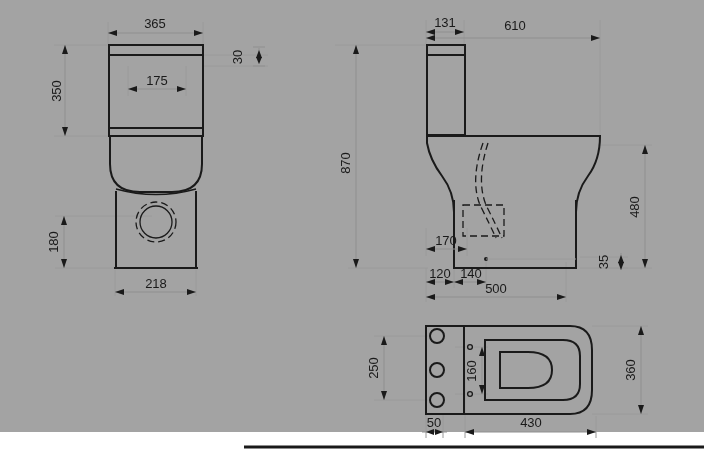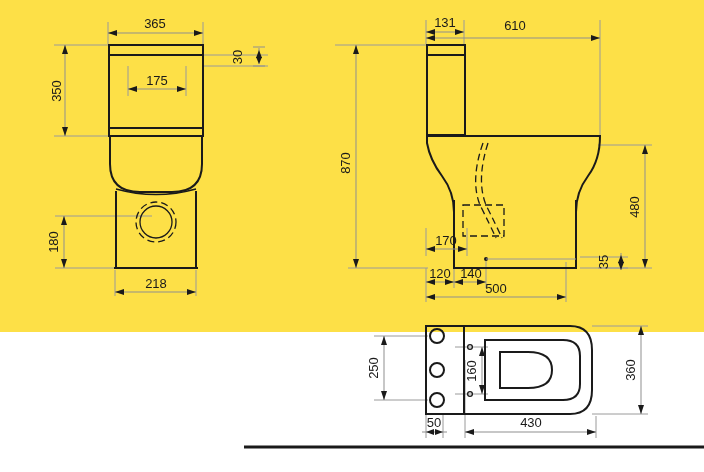--- a/index.html
+++ b/index.html
@@ -9,22 +9,22 @@
   }
   body {
     width: 704px;
     height: 472px;
     font-family: "Liberation Sans", sans-serif;
     overflow: hidden;
   }
   #drawing-root {
     position: relative;
     width: 704px;
-    height: 332px;
-    background: #fde047;
+    height: 432px;
+    background: #a3a3a3;
   }
   svg#cad {
     display: block;
     width: 704px;
     height: 472px;
   }
   .obj      { fill: none; stroke: #1a1a1a; stroke-width: 2.0; stroke-linejoin: miter; stroke-linecap: butt; }
   .obj-thin { fill: none; stroke: #1a1a1a; stroke-width: 1.3; }
   .hidden-edge { fill: none; stroke: #1a1a1a; stroke-width: 1.3; stroke-dasharray: 7 4; }
   .dim-line { fill: none; stroke: #8f8f8f; stroke-width: 1.0; }

